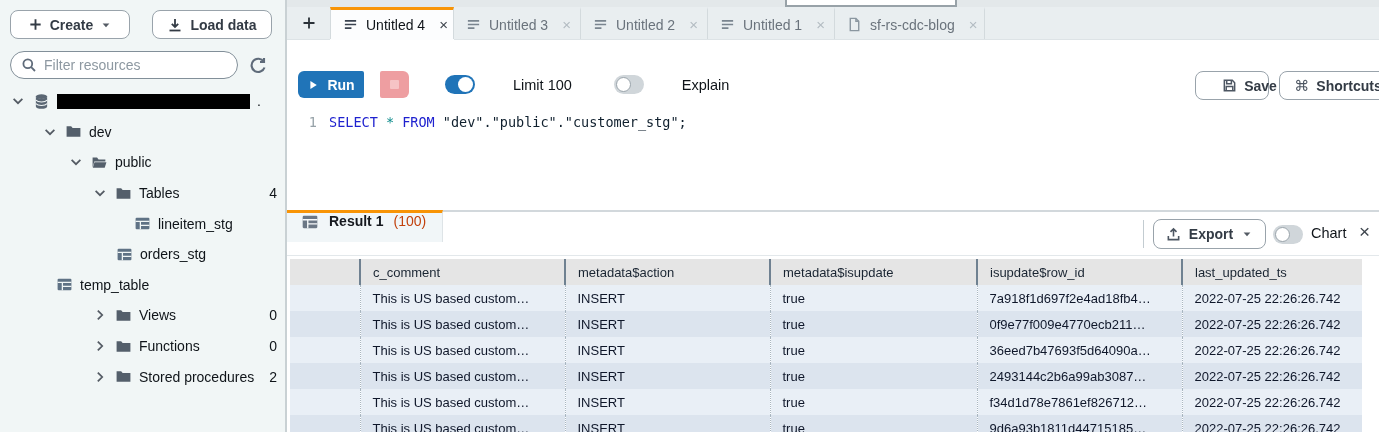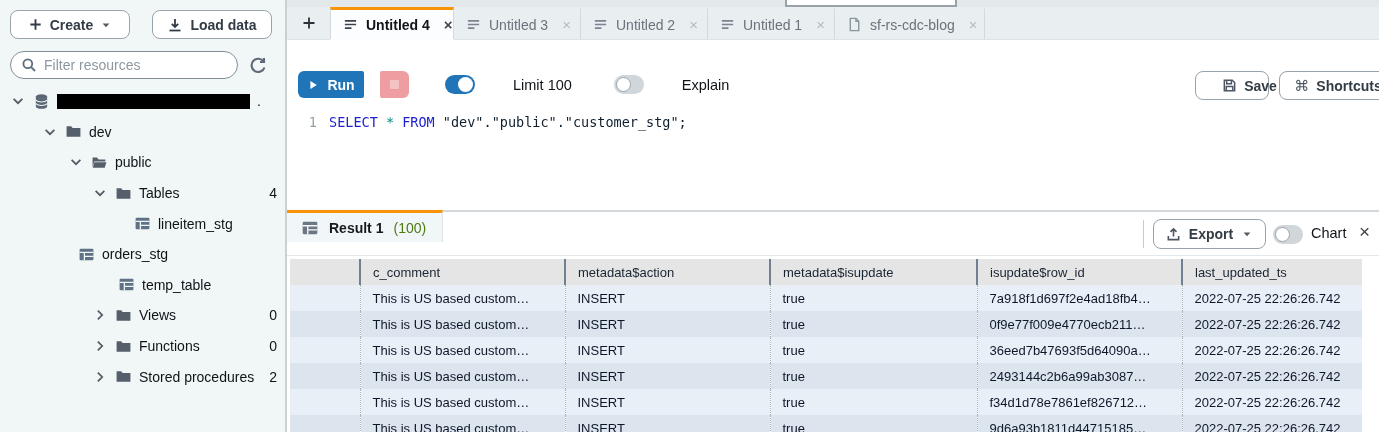--- a/index.html
+++ b/index.html
@@ -66,21 +66,21 @@
     font-size:20px; color:#2a3138; cursor:pointer; font-weight:400;
   }
   .tab {
     display:flex; align-items:center; gap:8px; padding:0 12px;
     border-top:3px solid transparent; border-right:1px solid #d3dadd;
     font-size:14px; color:#6a737c; cursor:pointer; white-space:nowrap;
   }
   .tab:nth-child(2){ border-left:1px solid #d3dadd; }
   .tab .tab-close { margin-left:6px; font-size:15px; color:#b3bcc2; line-height:1; cursor:pointer; }
   .tab.active {
-    background:#fcfdfe; border-top:3px solid #f89406; color:#0f1419; font-weight:700;
+    background:#fcfdfe; border-top:3px solid #f89406; color:#0f1419; font-weight:400;
     box-shadow:0 1px 0 #fcfdfe;
   }
   .tab.active .tab-close { color:#3f464e; }
 
   .toolbar { position:absolute; left:0; top:40px; width:100%; height:64px; background:#fff; }
   .run-row { position:absolute; left:11px; top:31px; display:flex; align-items:center;gap:14px; }
   .run-btn {
     display:flex; align-items:center; gap:8px; width:66px; height:27px; justify-content:center;
     background:#2074b8; color:#fff; font-size:14px; font-weight:700;
     border:none; border-radius:6px 2px 2px 6px; cursor:pointer;
@@ -109,24 +109,24 @@
   .gutter { width:30px; text-align:right; color:#97a2a8; flex:none; }
   .code-text { padding-left:12px; color:#10202e; }
   .tok-kw { color:#1f22cf; } .tok-op { color:#0d8b8b; }
 
   
   .results { position:absolute; left:0; top:210px; width:100%; height:222px; background:#fff; border-top:2px solid #d2d8dc; }
   .results-header { position:relative; width:100%; height:44px; border-bottom:1px solid #e3e8eb; }
   .result-tab {
     position:absolute; left:0; top:-2px; width:156px; height:32px;
     background:#f1f6f8; border-top:3px solid #f89406; border-right:1px solid #dee4e7;
-    display:flex; align-items:center; gap:10px; padding:0 0 0 14px; cursor:pointer;
+    display:flex; align-items:flex-start; gap:10px; padding:0 0 0 14px; cursor:pointer;
   }
   .result-tab .rt-label { font-size:14px; font-weight:700; color:#16191f; }
-  .result-tab .rt-count { font-size:14px; color:#4d7c0f; }
+  .result-tab .rt-count { font-size:14px; color:#c2410c; }
   .rh-sep { position:absolute; left:856px; top:8px; width:1px; height:28px; background:#c3ccd1; }
   .export-btn { position:absolute; left:866px; top:7px; width:113px; height:30px; gap:8px; }
   .chart-toggle { position:absolute; left:986px; top:13px; }
   .chart-label { position:absolute; left:1024px; top:13px; font-size:14.5px; color:#0f1419; }
   .results-close { position:absolute; left:1072px; top:9px; font-size:19px; color:#40474f; cursor:pointer; }
 
   .table-wrap { position:absolute; left:3px; top:47px; width:1072px; height:175px; overflow:hidden; }
   table.grid { border-collapse:collapse; table-layout:fixed; width:1072px; font-size:13px; }
   table.grid th {
     background:#e5e5e5; color:#1a2532; font-weight:400; text-align:left;
@@ -254,30 +254,30 @@
 
       <div class="tree-row" style="padding-left:134px">
         <span class="ic">
           <svg width="17" height="17" viewBox="0 0 16 16">
               <rect x="1.5" y="2.5" width="13" height="11" rx="1" fill="#5f7285"></rect>
               <path d="M1.5 6h13M6 6v7.5M6 9.7h8.5" stroke="#f1f6f6" stroke-width="1.2" fill="none"></path>
             </svg>
         </span>
         <span class="label">lineitem_stg</span>
       </div>
-      <div class="tree-row" style="padding-left:78px">
+      <div class="tree-row" style="padding-left:116px">
         <span class="ic">
           <svg width="17" height="17" viewBox="0 0 16 16">
               <rect x="1.5" y="2.5" width="13" height="11" rx="1" fill="#5f7285"></rect>
               <path d="M1.5 6h13M6 6v7.5M6 9.7h8.5" stroke="#f1f6f6" stroke-width="1.2" fill="none"></path>
             </svg>
         </span>
         <span class="label">orders_stg</span>
       </div>
-      <div class="tree-row" style="padding-left:118px">
+      <div class="tree-row" style="padding-left:56px">
         <span class="ic">
           <svg width="17" height="17" viewBox="0 0 16 16">
               <rect x="1.5" y="2.5" width="13" height="11" rx="1" fill="#5f7285"></rect>
               <path d="M1.5 6h13M6 6v7.5M6 9.7h8.5" stroke="#f1f6f6" stroke-width="1.2" fill="none"></path>
             </svg>
         </span>
         <span class="label">temp_table</span>
       </div>
 
       <div class="tree-row" style="padding-left:92px">

